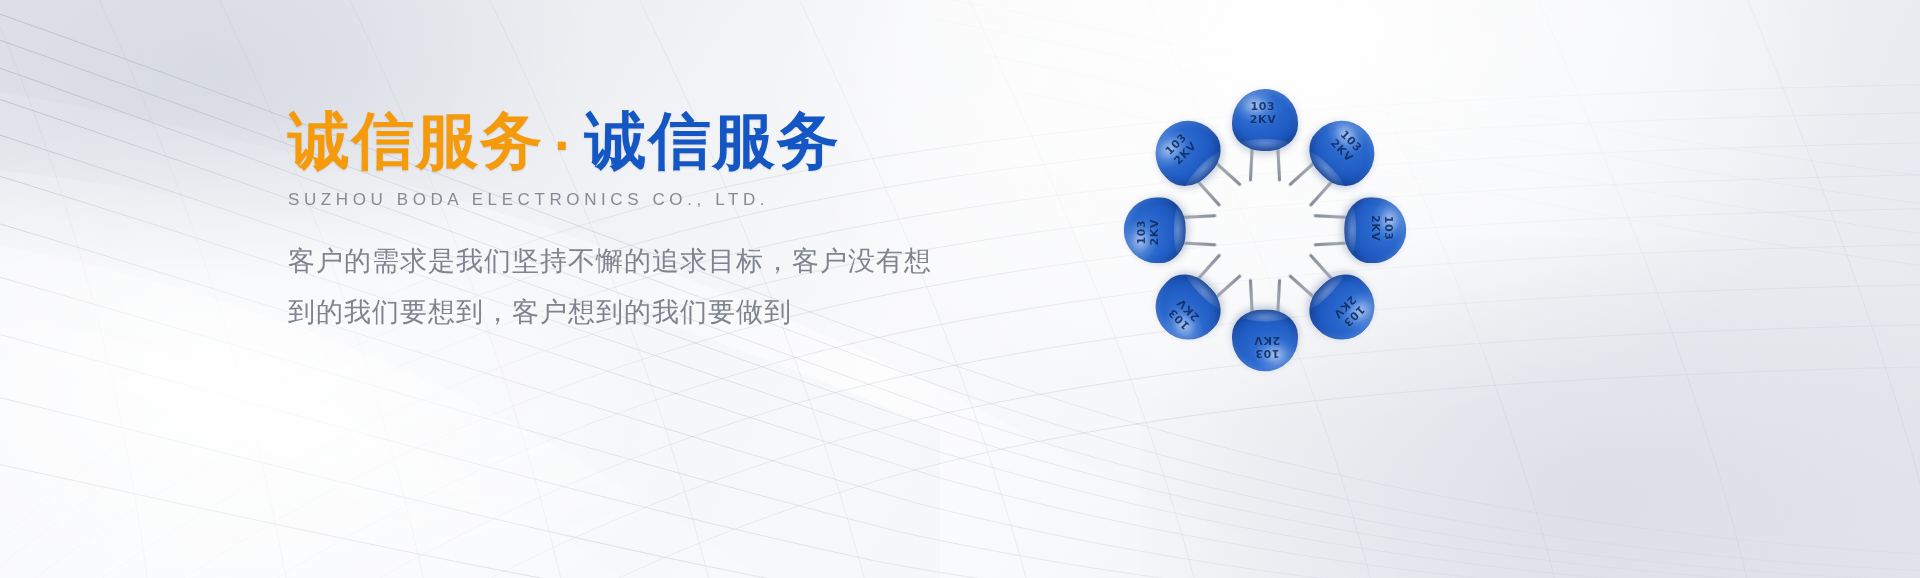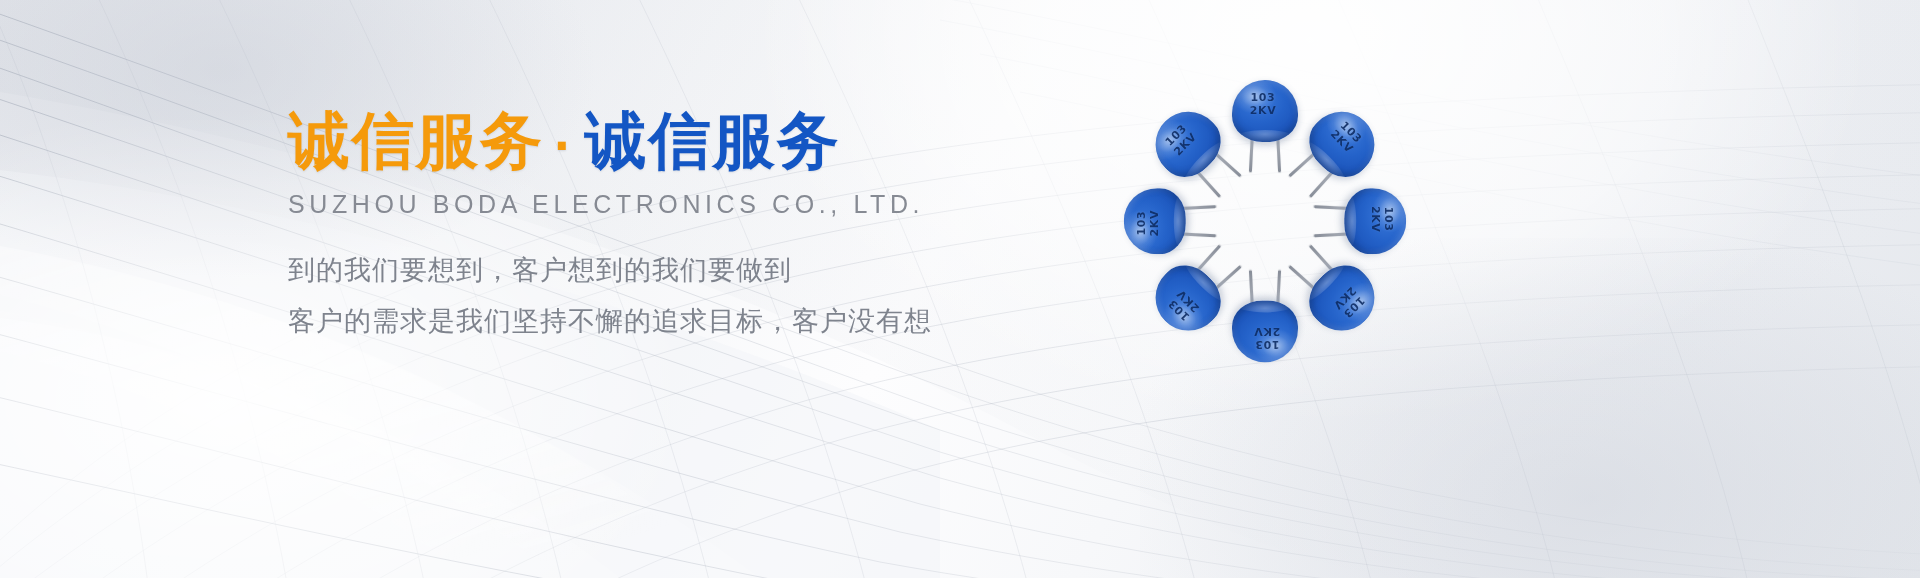--- a/index.html
+++ b/index.html
@@ -66,40 +66,40 @@
   .headline .dot {
     color:#f59a0b;
     padding:0 10px;
     font-size:56px;
     vertical-align:middle;
   }
   .headline .blue  { color:#1356c4; }
 
   .subtitle {
     margin-top:14px;
-    font-size:25px;
+    font-size:17px;
     font-weight:400;
     letter-spacing:4.6px;
     color:#868a93;
     white-space:nowrap;
   }
 
   .body-text {
     margin-top:26px;
     font-size:27px;
     line-height:51px;
     color:#7e838d;
     letter-spacing:1px;
   }
   .body-line { white-space:nowrap; }
 
   
   .cap-cluster {
     position:absolute;
-    left:1105px; top:46px;
+    left:1105px; top:55px;
     width:320px; height:340px;
   }
   .cap-stage {
     position:absolute; inset:0;
     width:320px; height:340px;
   }
   .cap {
     position:absolute;
     left:50%; top:50%;
     width:0; height:0;
@@ -252,22 +252,22 @@
 
   <div class="text-block">
 
     <div class="headline">
       <span class="orange">诚信服务</span><span class="dot">·</span><span class="blue">诚信服务</span>
     </div>
 
     <div class="subtitle">SUZHOU BODA ELECTRONICS CO., LTD.</div>
 
     <div class="body-text">
+      <div class="body-line">客户的需求是我们坚持不懈的追求目标，客户没有想</div>
       <div class="body-line">到的我们要想到，客户想到的我们要做到</div>
-      <div class="body-line">客户的需求是我们坚持不懈的追求目标，客户没有想</div>
     </div>
 
   </div>
 
   <div class="cap-cluster">
     <div class="cap-stage" id="cap-stage">
         <div class="cap" style="transform: translate(0px, -132px);">
           <div class="cap-inner" style="transform: rotate(0deg); transform-origin: 50% 10%;">
             <div class="lead l1"></div>
             <div class="lead l2"></div>

